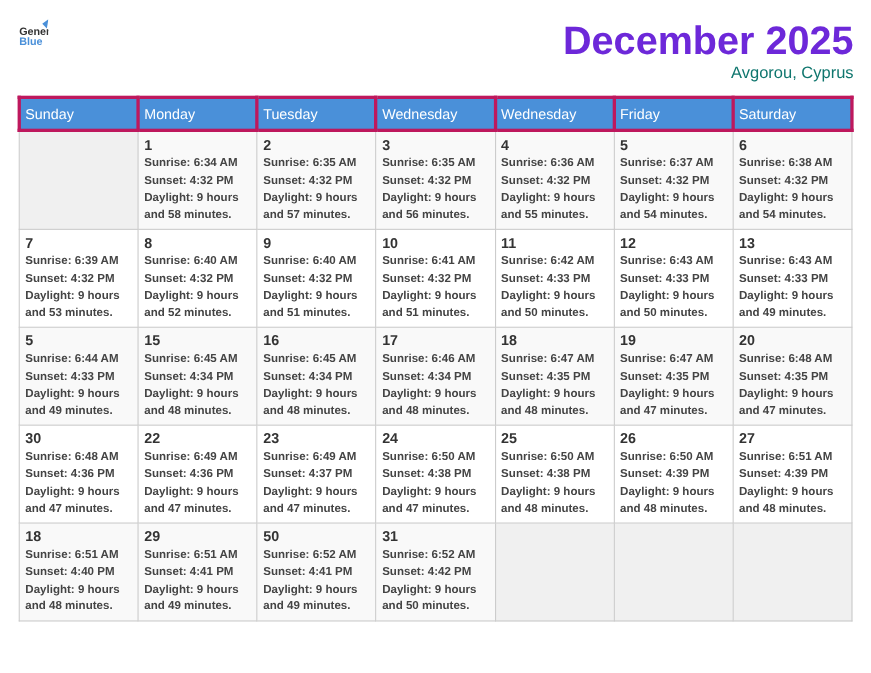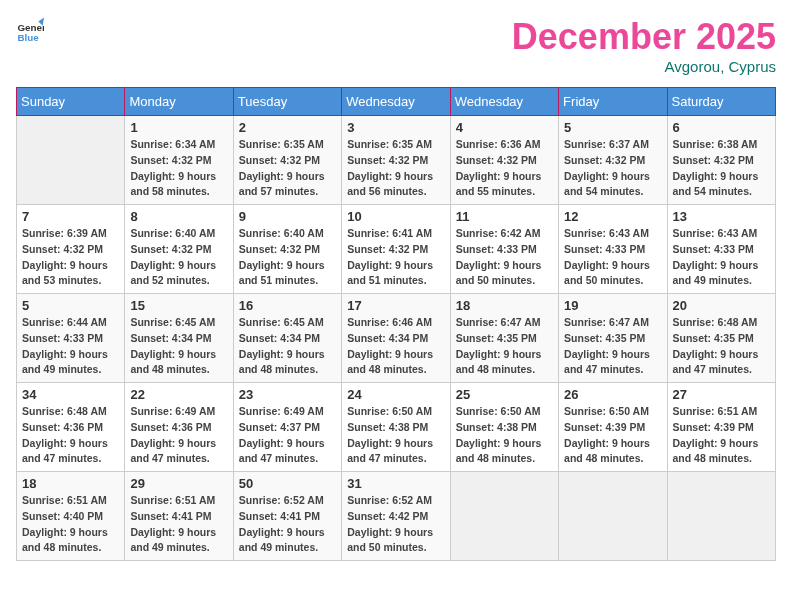--- a/index.html
+++ b/index.html
@@ -24,39 +24,39 @@
     .logo-icon {
       width: 28px;
       height: 28px;
     }
     .title-block {
       text-align: right;
     }
     .month-title {
       font-size: 36px;
       font-weight: bold;
-      color: #ec4899;
+      color: #6d28d9;
     }
     .location-title {
       font-size: 15px;
       color: #0f766e;
     }
     .calendar {
       width: 100%;
       border-collapse: collapse;
       font-size: 11px;
     }
     .calendar thead th {
       background-color: #4a90d9;
       color: #fff;
       padding: 6px 4px;
       text-align: left;
       font-size: 13px;
       font-weight: normal;
-      border: 1px solid #be185d;
+      border: 3px solid #be185d;
     }
     .calendar tbody td {
       border: 1px solid #ccc;
       vertical-align: top;
       padding: 4px 5px;
       width: 108px;
       min-height: 80px;
       background: #fff;
     }
     .calendar tbody tr:nth-child(odd) td {
@@ -191,21 +191,21 @@
           <span class="day-number">19</span>
           <div class="day-info">Sunrise: 6:47 AM<br>Sunset: 4:35 PM<br>Daylight: 9 hours and 47 minutes.</div>
         </td>
         <td>
           <span class="day-number">20</span>
           <div class="day-info">Sunrise: 6:48 AM<br>Sunset: 4:35 PM<br>Daylight: 9 hours and 47 minutes.</div>
         </td>
       </tr>
       <tr>
         <td>
-          <span class="day-number">34</span>
+          <span class="day-number">30</span>
           <div class="day-info">Sunrise: 6:48 AM<br>Sunset: 4:36 PM<br>Daylight: 9 hours and 47 minutes.</div>
         </td>
         <td>
           <span class="day-number">22</span>
           <div class="day-info">Sunrise: 6:49 AM<br>Sunset: 4:36 PM<br>Daylight: 9 hours and 47 minutes.</div>
         </td>
         <td>
           <span class="day-number">23</span>
           <div class="day-info">Sunrise: 6:49 AM<br>Sunset: 4:37 PM<br>Daylight: 9 hours and 47 minutes.</div>
         </td>

